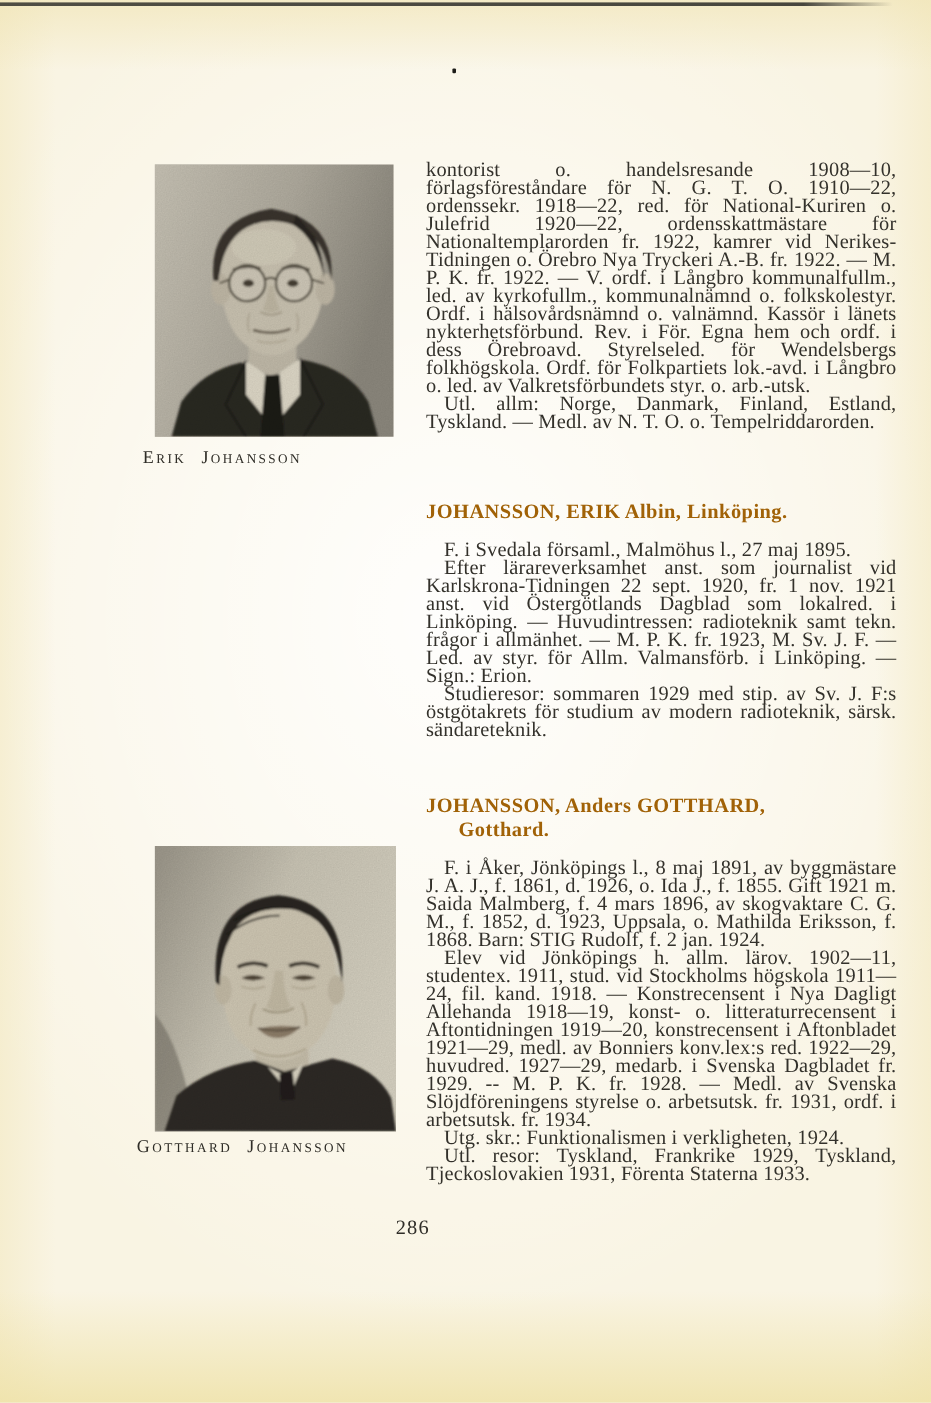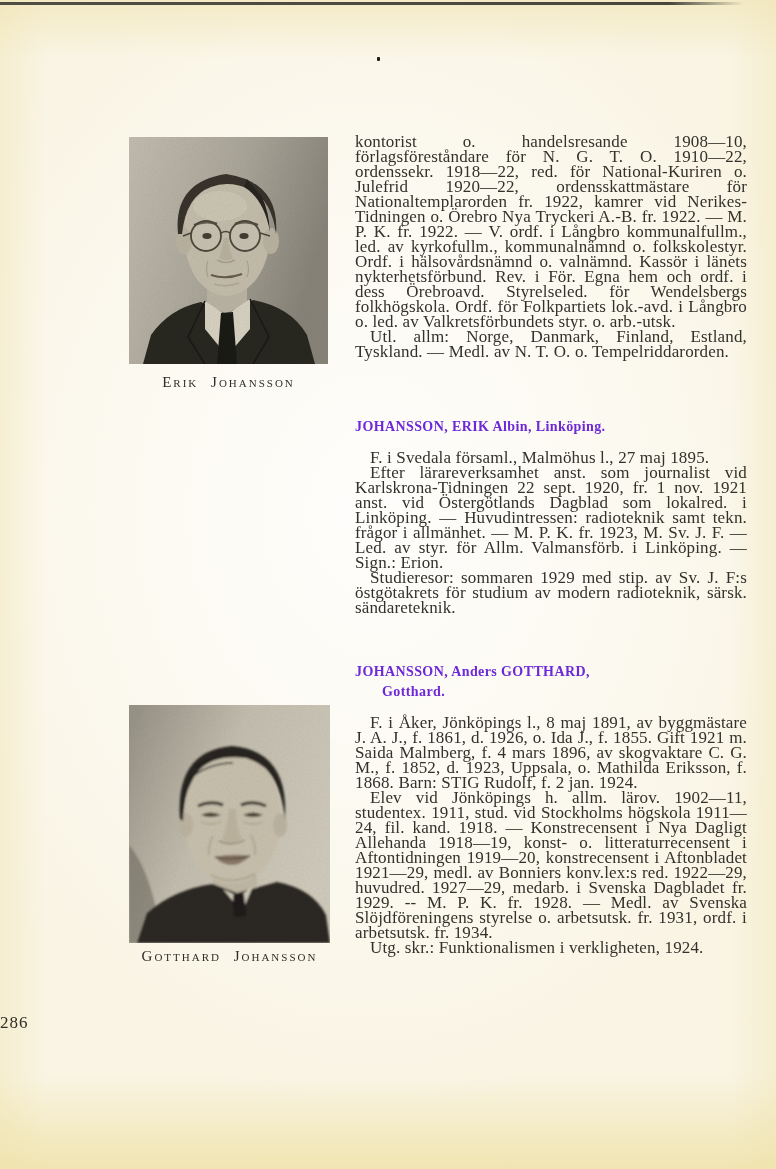--- a/index.html
+++ b/index.html
@@ -35,44 +35,44 @@
     position:absolute;left:377px;top:57px;width:3px;height:4px;
     background:#1d1c18;border-radius:1px;
   }
   .photo{
     position:absolute;overflow:hidden;background:#b5b0a4;
   }
   .photo svg{display:block;width:100%;height:100%;}
   .photo-1{left:129px;top:137px;width:199px;height:227px;}
   .photo-2{left:129px;top:705px;width:201px;height:238px;}
   .caption{
-    position:absolute;text-align:center;
+    position:absolute;
     font-variant:small-caps;
     font-size:15px;letter-spacing:2px;word-spacing:7px;
     color:#2f2d27;
   }
   .caption-1{left:119px;top:374px;width:219px;}
   .caption-2{left:114px;top:948px;width:231px;}
   .text-col{position:absolute;left:355px;width:392px;}
   .bio p{
     margin:0;
     font-size:17px;line-height:15px;letter-spacing:0.15px;
     text-align:justify;
   }
   .bio p.indent{text-indent:15px;}
   .block-top{top:134px;}
   .entry-erik{top:417px;}
   .entry-gotthard{top:662px;}
   .entry-heading{
-    font-size:14px;line-height:20px;letter-spacing:0.4px;
-    margin:0 0 13px 0;color:#6d28d9;
+    font-size:17px;line-height:20px;letter-spacing:0.4px;
+    margin:0 0 13px 0;color:#a16207;
   }
   .entry-heading .h-line2{display:block;padding-left:27px;}
   .page-number{
-    position:absolute;left:0;top:1013px;width:688px;
+    position:absolute;left:0;top:1013px;width:688px;text-align:center;
     font-size:17px;letter-spacing:1px;color:#2f2d28;
   }
 </style>
 </head>
 <body>
 
 <div class="scan-page">
   <div class="center-glow"></div>
   <div class="edge-tint"></div>
   <div class="top-edge-line"></div>
@@ -182,16 +182,17 @@
   </div>
 
   <div class="text-col bio entry-gotthard">
     <h2 class="entry-heading">
       <span class="h-line1">JOHANSSON, Anders GOTTHARD,</span>
       <span class="h-line2">Gotthard.</span>
     </h2>
     <p class="indent">F. i Åker, Jönköpings l., 8 maj 1891, av byggmästare J. A. J., f. 1861, d. 1926, o. Ida J., f. 1855. Gift 1921 m. Saida Malmberg, f. 4 mars 1896, av skogvaktare C. G. M., f. 1852, d. 1923, Uppsala, o. Mathilda Eriksson, f. 1868. Barn: STIG Rudolf, f. 2 jan. 1924.</p>
     <p class="indent">Elev vid Jönköpings h. allm. lärov. 1902—11, studentex. 1911, stud. vid Stockholms högskola 1911—24, fil. kand. 1918. — Konstrecensent i Nya Dagligt Allehanda 1918—19, konst- o. litteraturrecensent i Aftontidningen 1919—20, konstrecensent i Aftonbladet 1921—29, medl. av Bonniers konv.lex:s red. 1922—29, huvudred. 1927—29, medarb. i Svenska Dagbladet fr. 1929. -- M. P. K. fr. 1928. — Medl. av Svenska Slöjdföreningens styrelse o. arbetsutsk. fr. 1931, ordf. i arbetsutsk. fr. 1934.</p>
     <p class="indent">Utg. skr.: Funktionalismen i verkligheten, 1924.</p>
+    <p class="indent">Utl. resor: Tyskland, Frankrike 1929, Tyskland, Tjeckoslovakien 1931, Förenta Staterna 1933.</p>
   </div>
 
   <div class="page-number">286</div>
 </div>
 
 </body></html>

